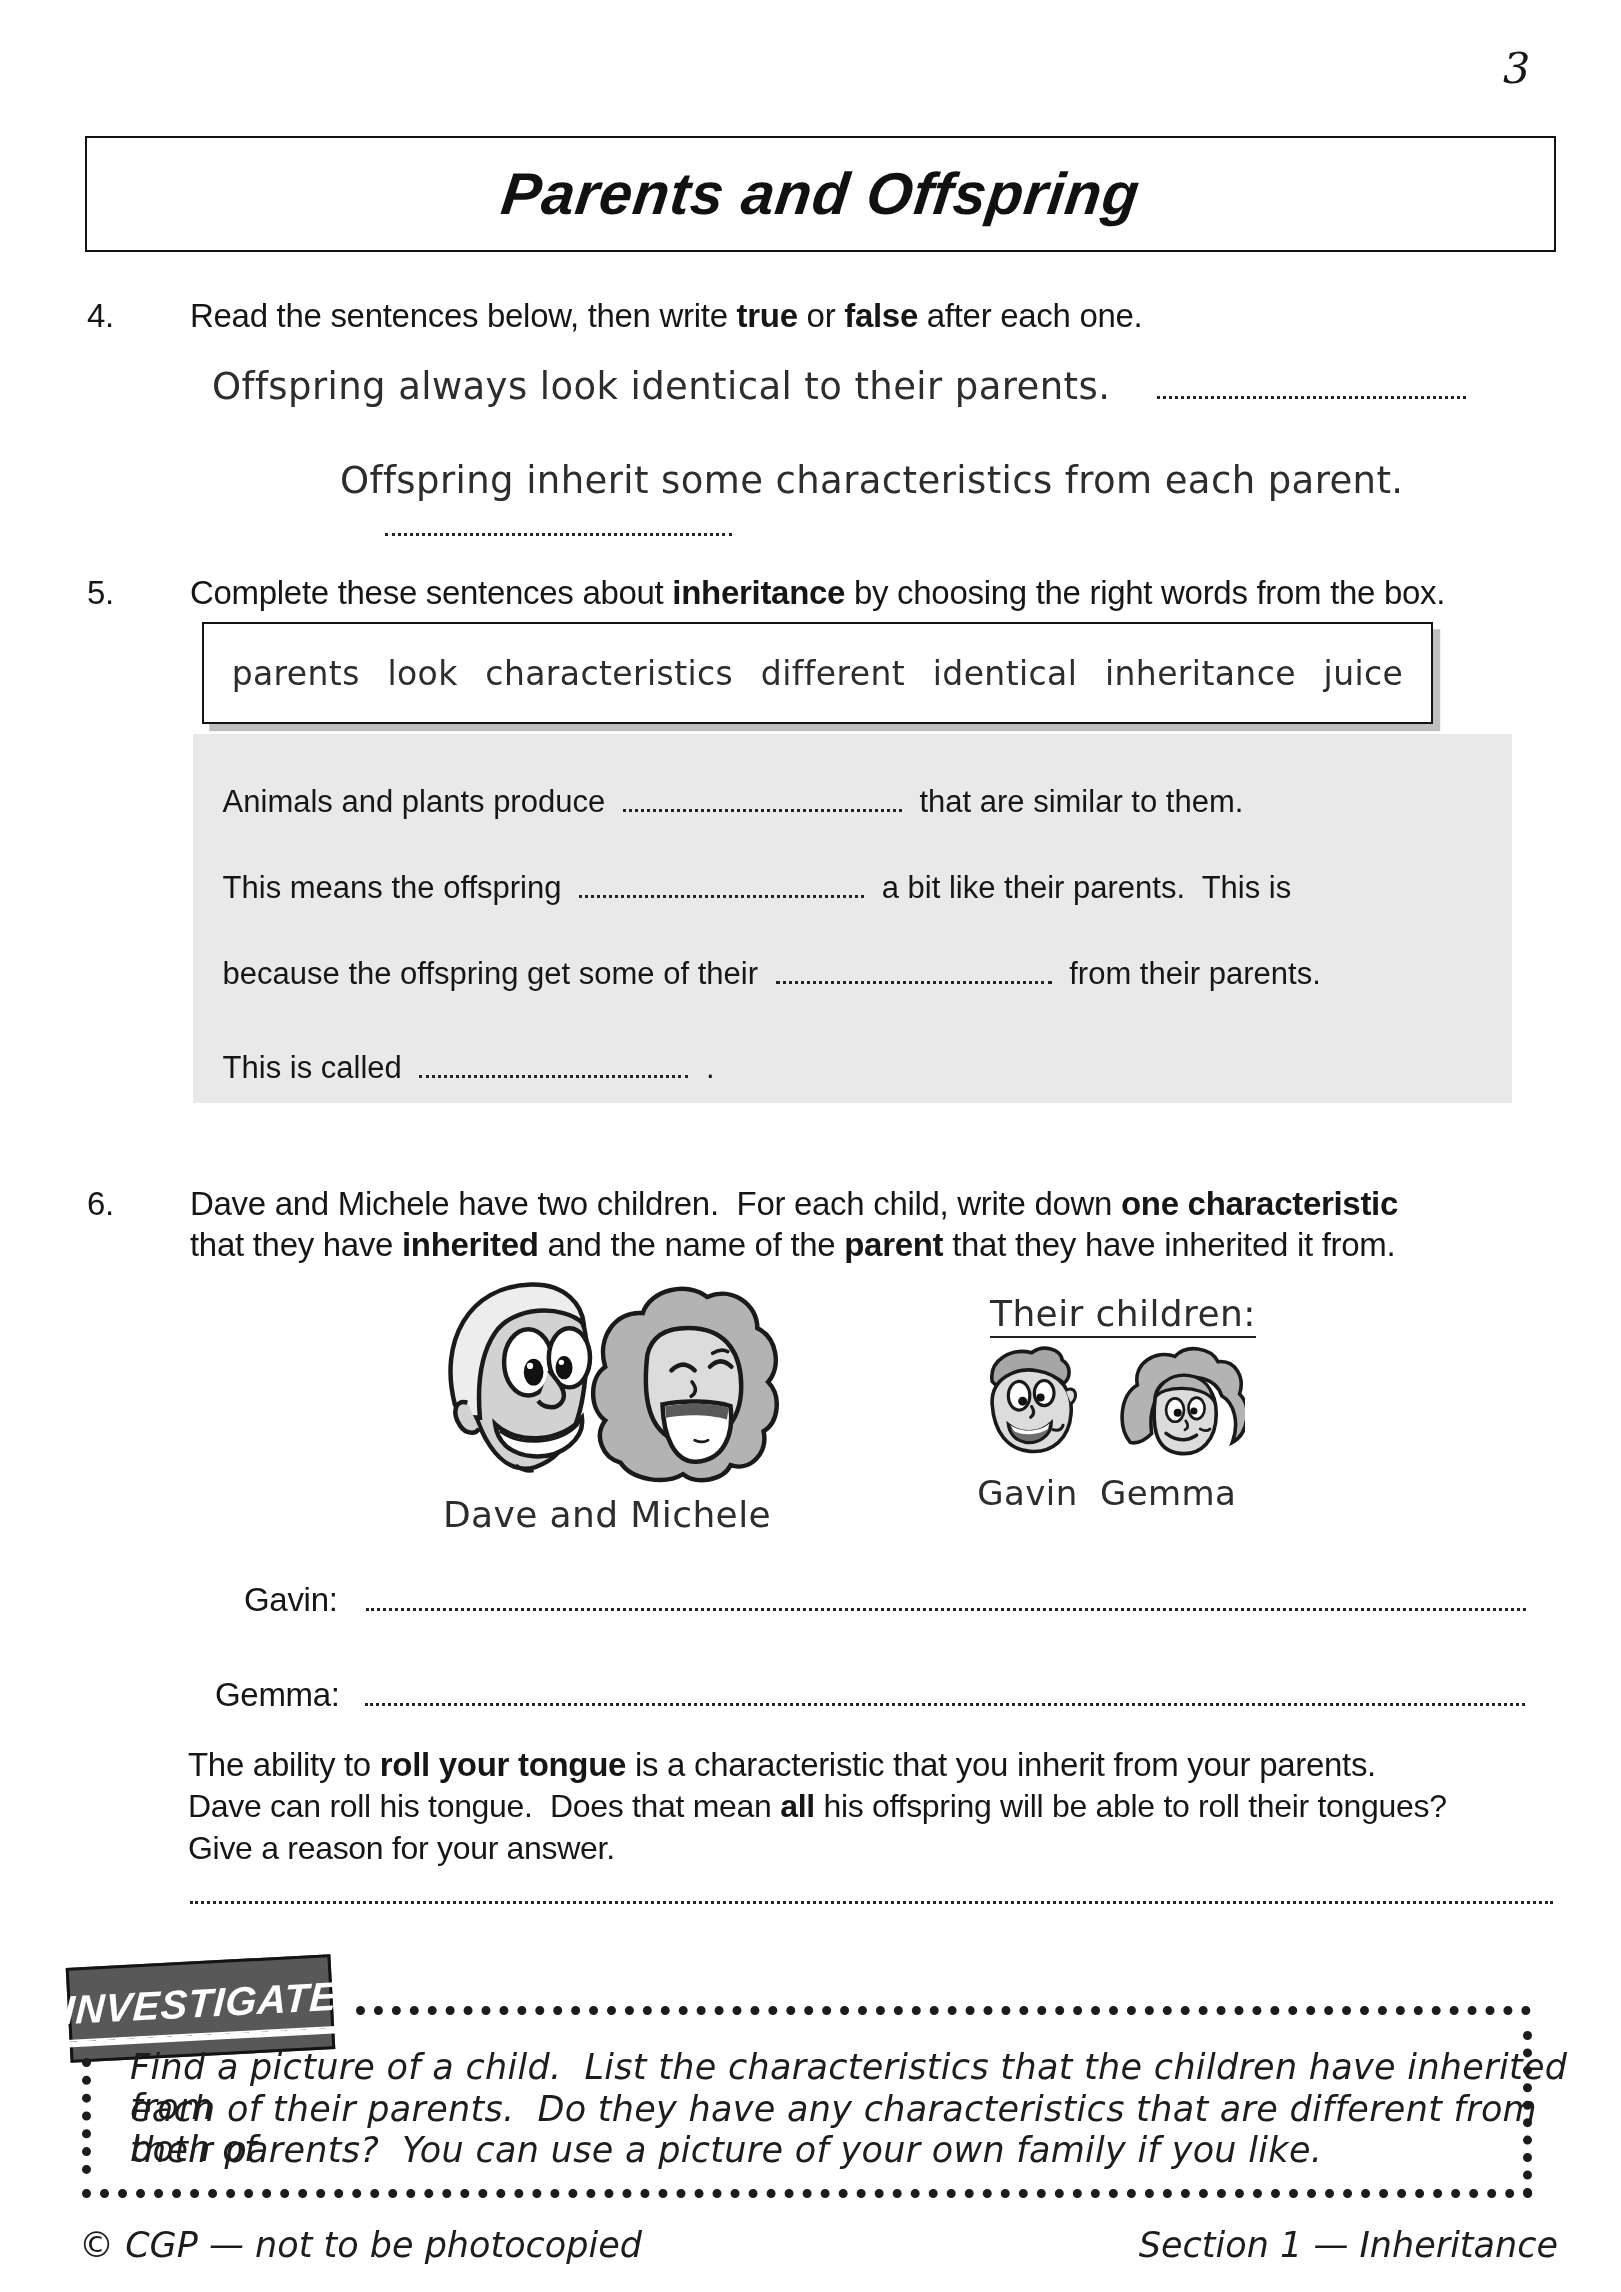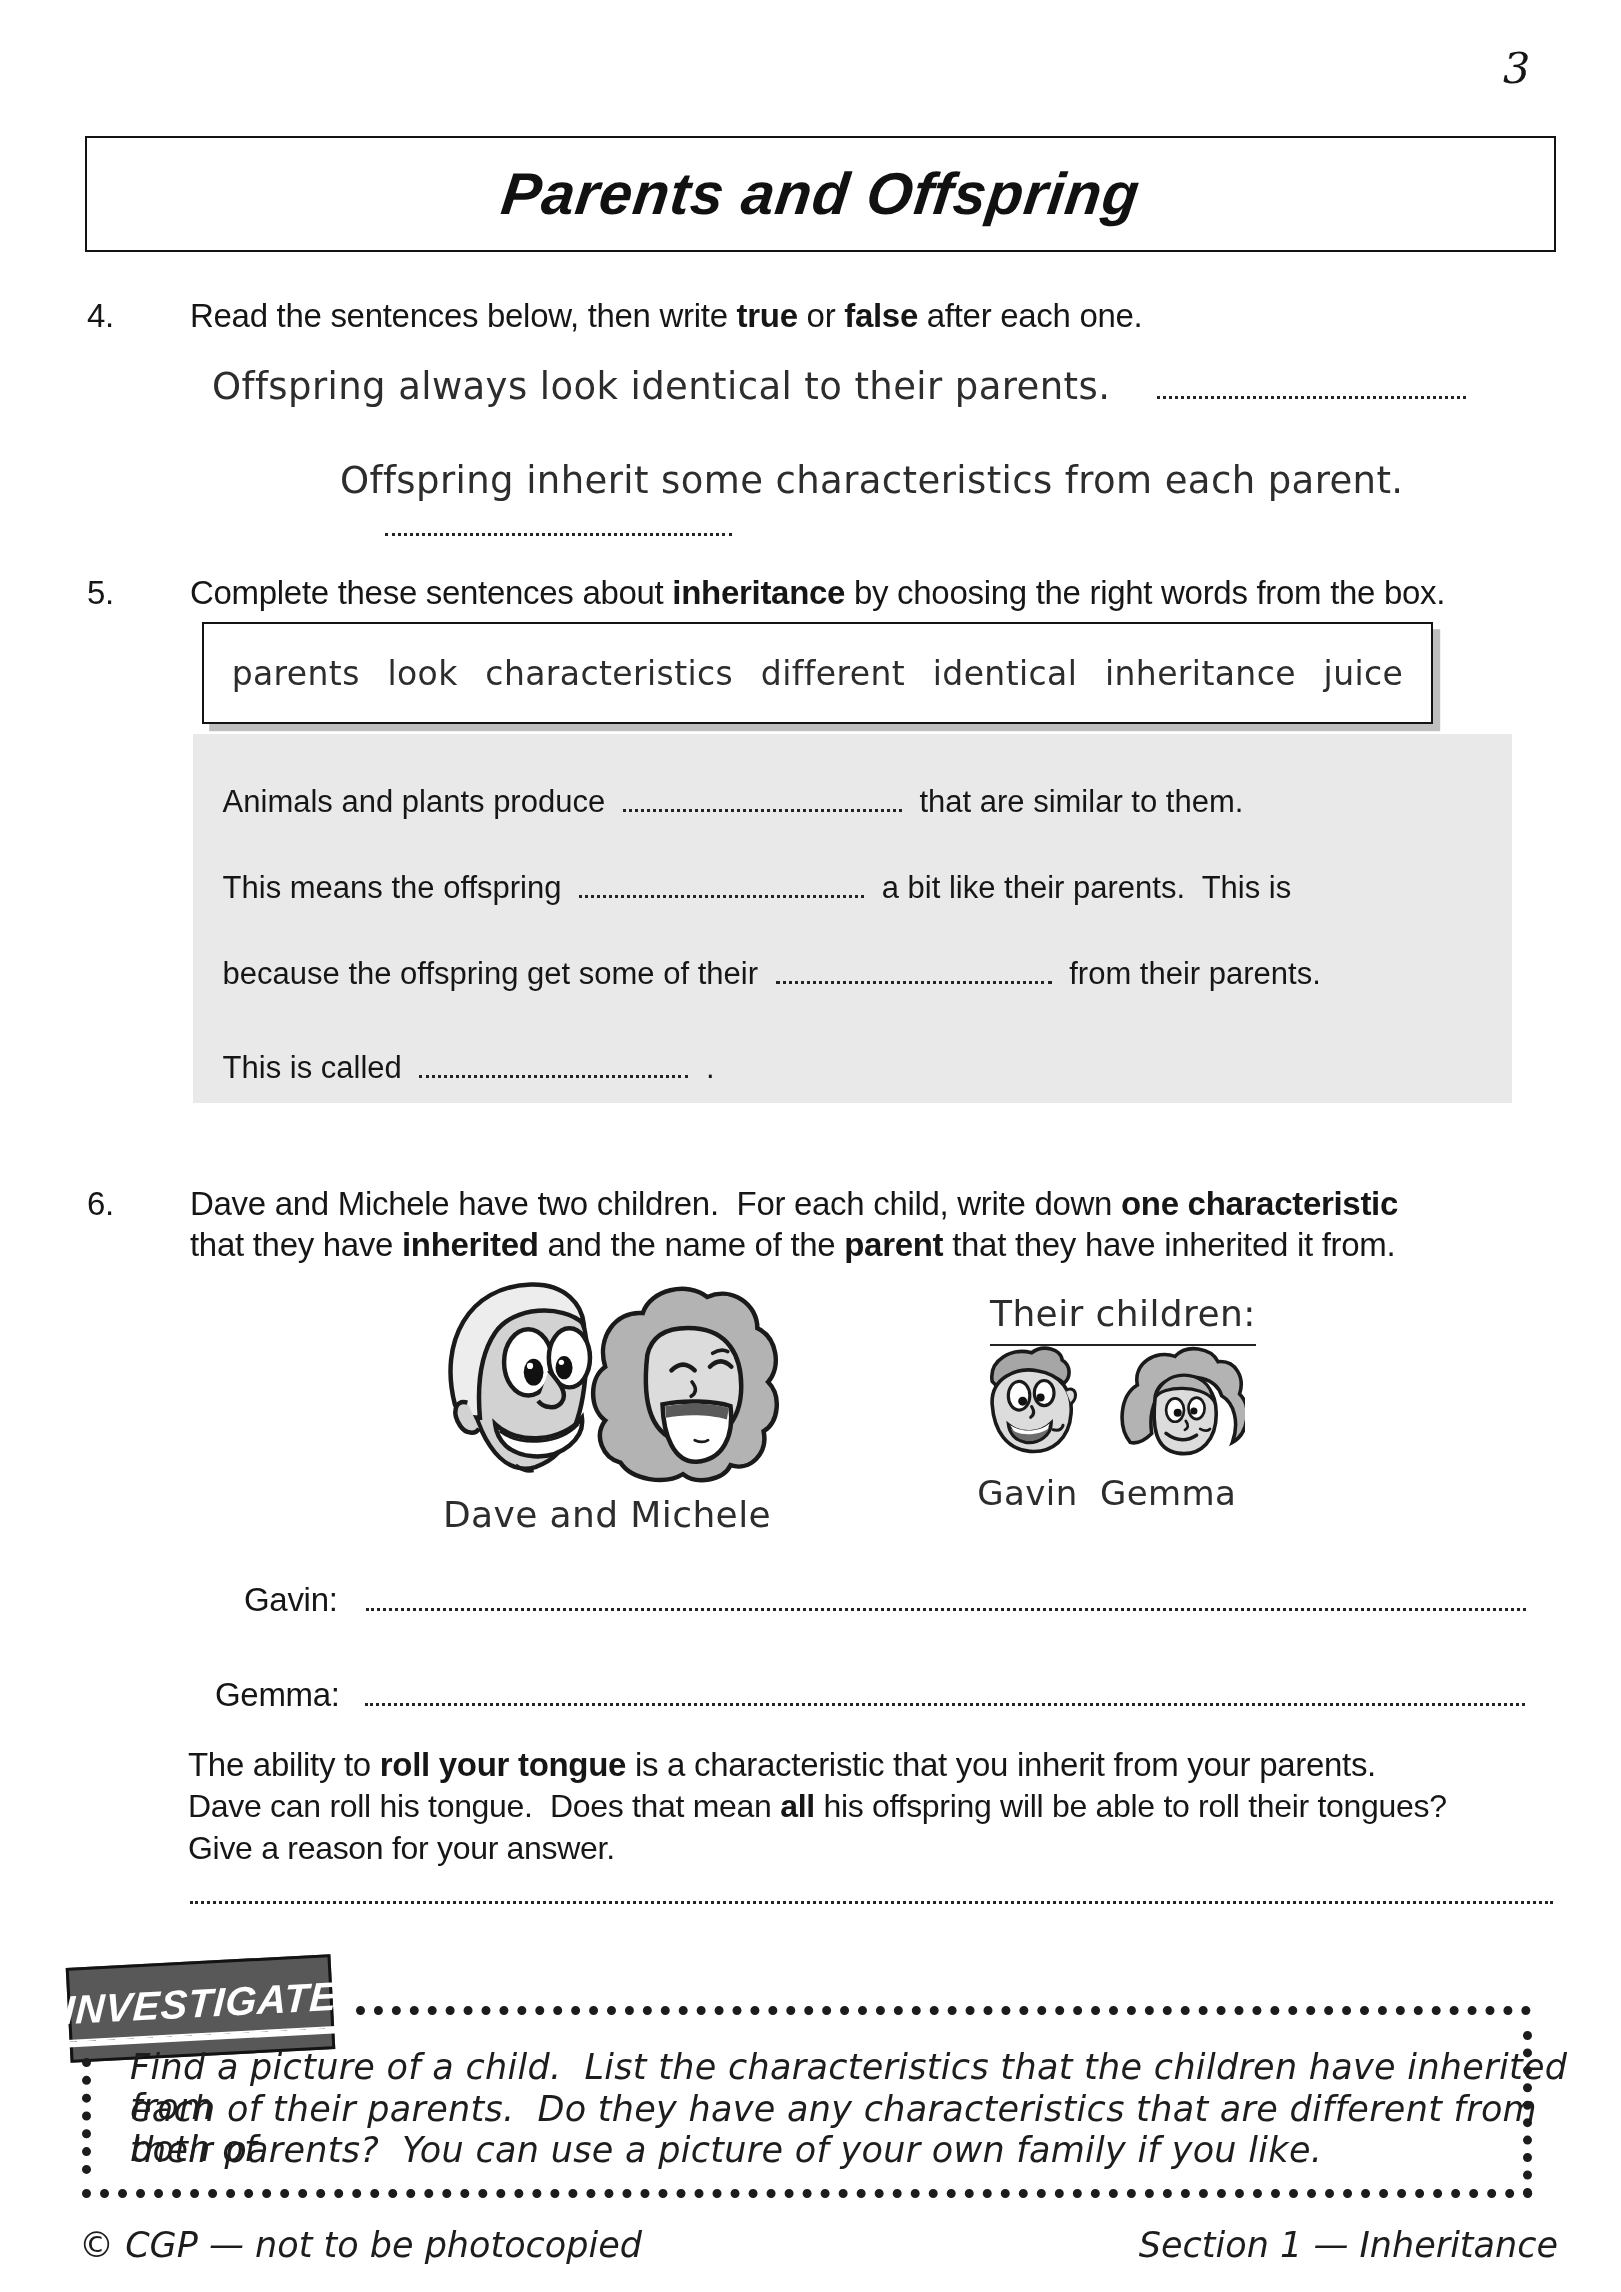--- a/index.html
+++ b/index.html
@@ -13,21 +13,21 @@
   .hw-stmt{font-size:37px}
   .leader{display:inline-block;height:7.2px;border-bottom:3.6px dotted #242424}
   .title-box{border:2.7px solid #131313;display:flex;align-items:center;justify-content:center;background:#fff}
   .title{font-size:59px;font-weight:700;font-style:italic;transform:skewX(-7deg);letter-spacing:0.9px;color:#111}
   .pagenum{font-size:43px;font-style:italic;font-family:"DejaVu Serif",serif}
   .wordbox{border:2.7px solid #131313;box-shadow:7.2px 7.2px 0 #bfbfbf;background:#fff;
            display:flex;align-items:center;justify-content:space-evenly;font-size:33px}
   .graybox{background:#e9e9e9}
   .cloze{font-size:31px}
   .cap{font-size:36px;text-align:center}
-  .underlined{border-bottom:2.7px solid #222;padding-bottom:10px}
+  .underlined{border-bottom:2.7px solid #222;padding-bottom:2px}
   .inv{font-size:35px;font-style:italic;font-family:"DejaVu Sans",sans-serif;letter-spacing:0.3px;color:#1d1d1d}
   .badge{background:#585858;border:3.6px solid #131313;transform:rotate(-3deg);
          display:flex;align-items:center;justify-content:center}
   .badge span{color:#fff;font-style:italic;font-weight:700;font-size:40px;letter-spacing:0.9px;
               border-bottom:2.7px solid #fff;box-shadow:0 7.2px 0 -1.8px #fff;padding:0 5.4px 7.2px;transform:skewX(-6deg)}
   .dotrow{height:0;border-top:9.9px dotted #1c1c1c}
   .dotcol{width:0;border-left:9.9px dotted #1c1c1c}
   .footer{font-size:35px;font-style:italic;font-family:"DejaVu Sans",sans-serif;color:#1d1d1d}
 </style>
 </head>

